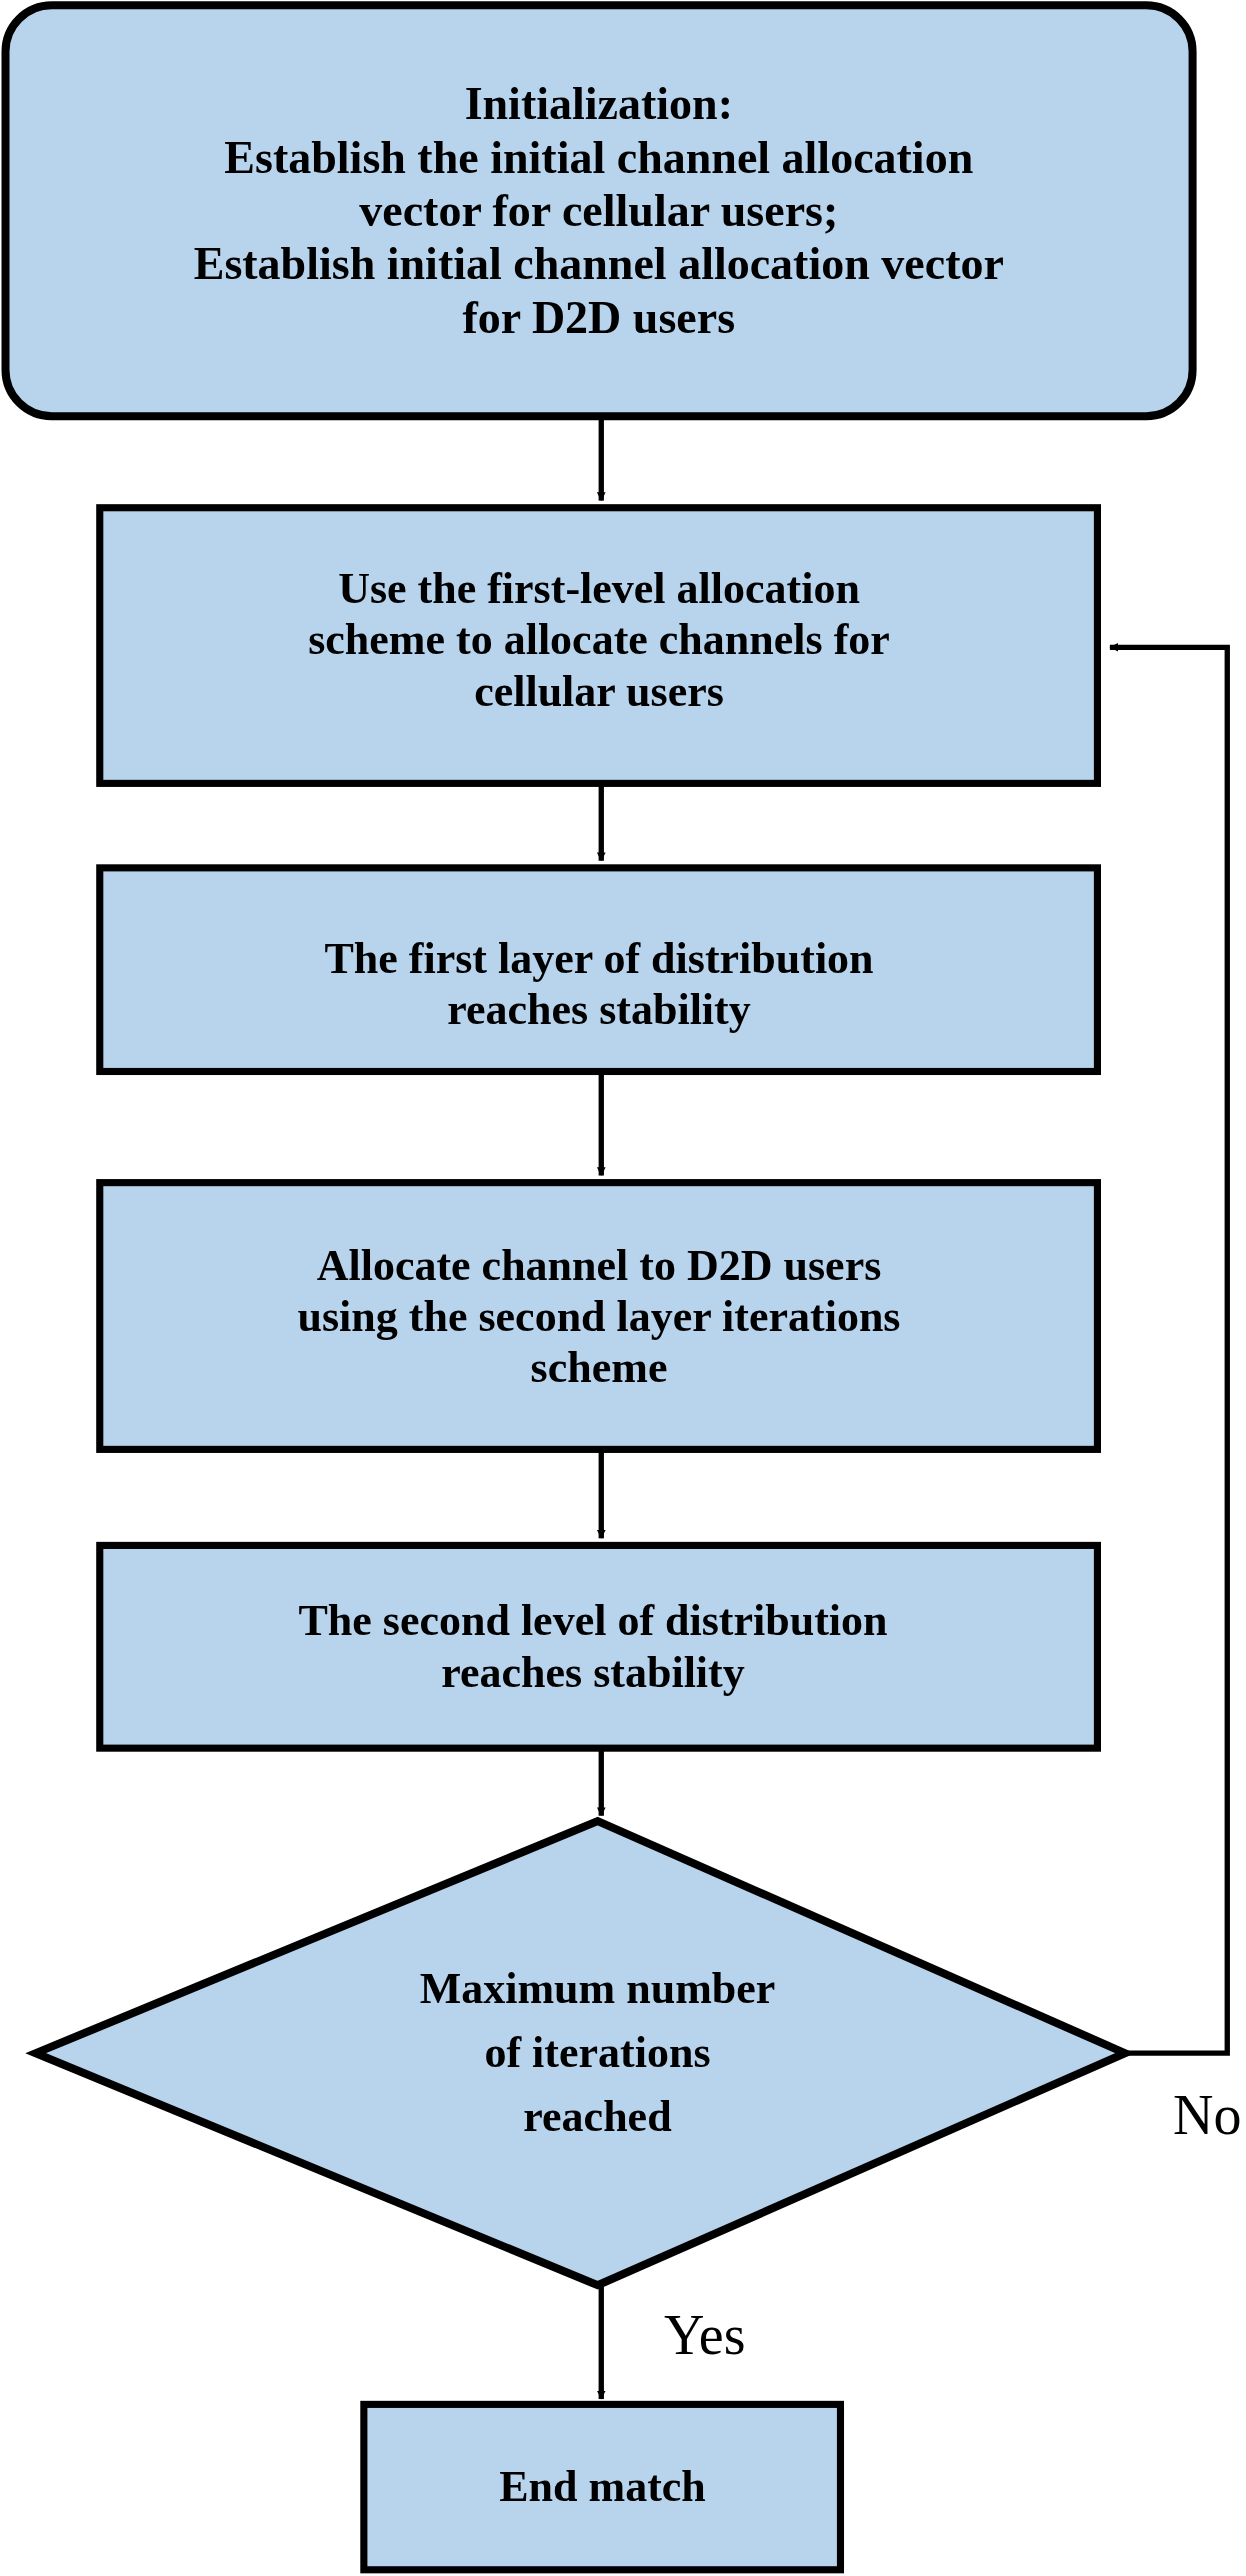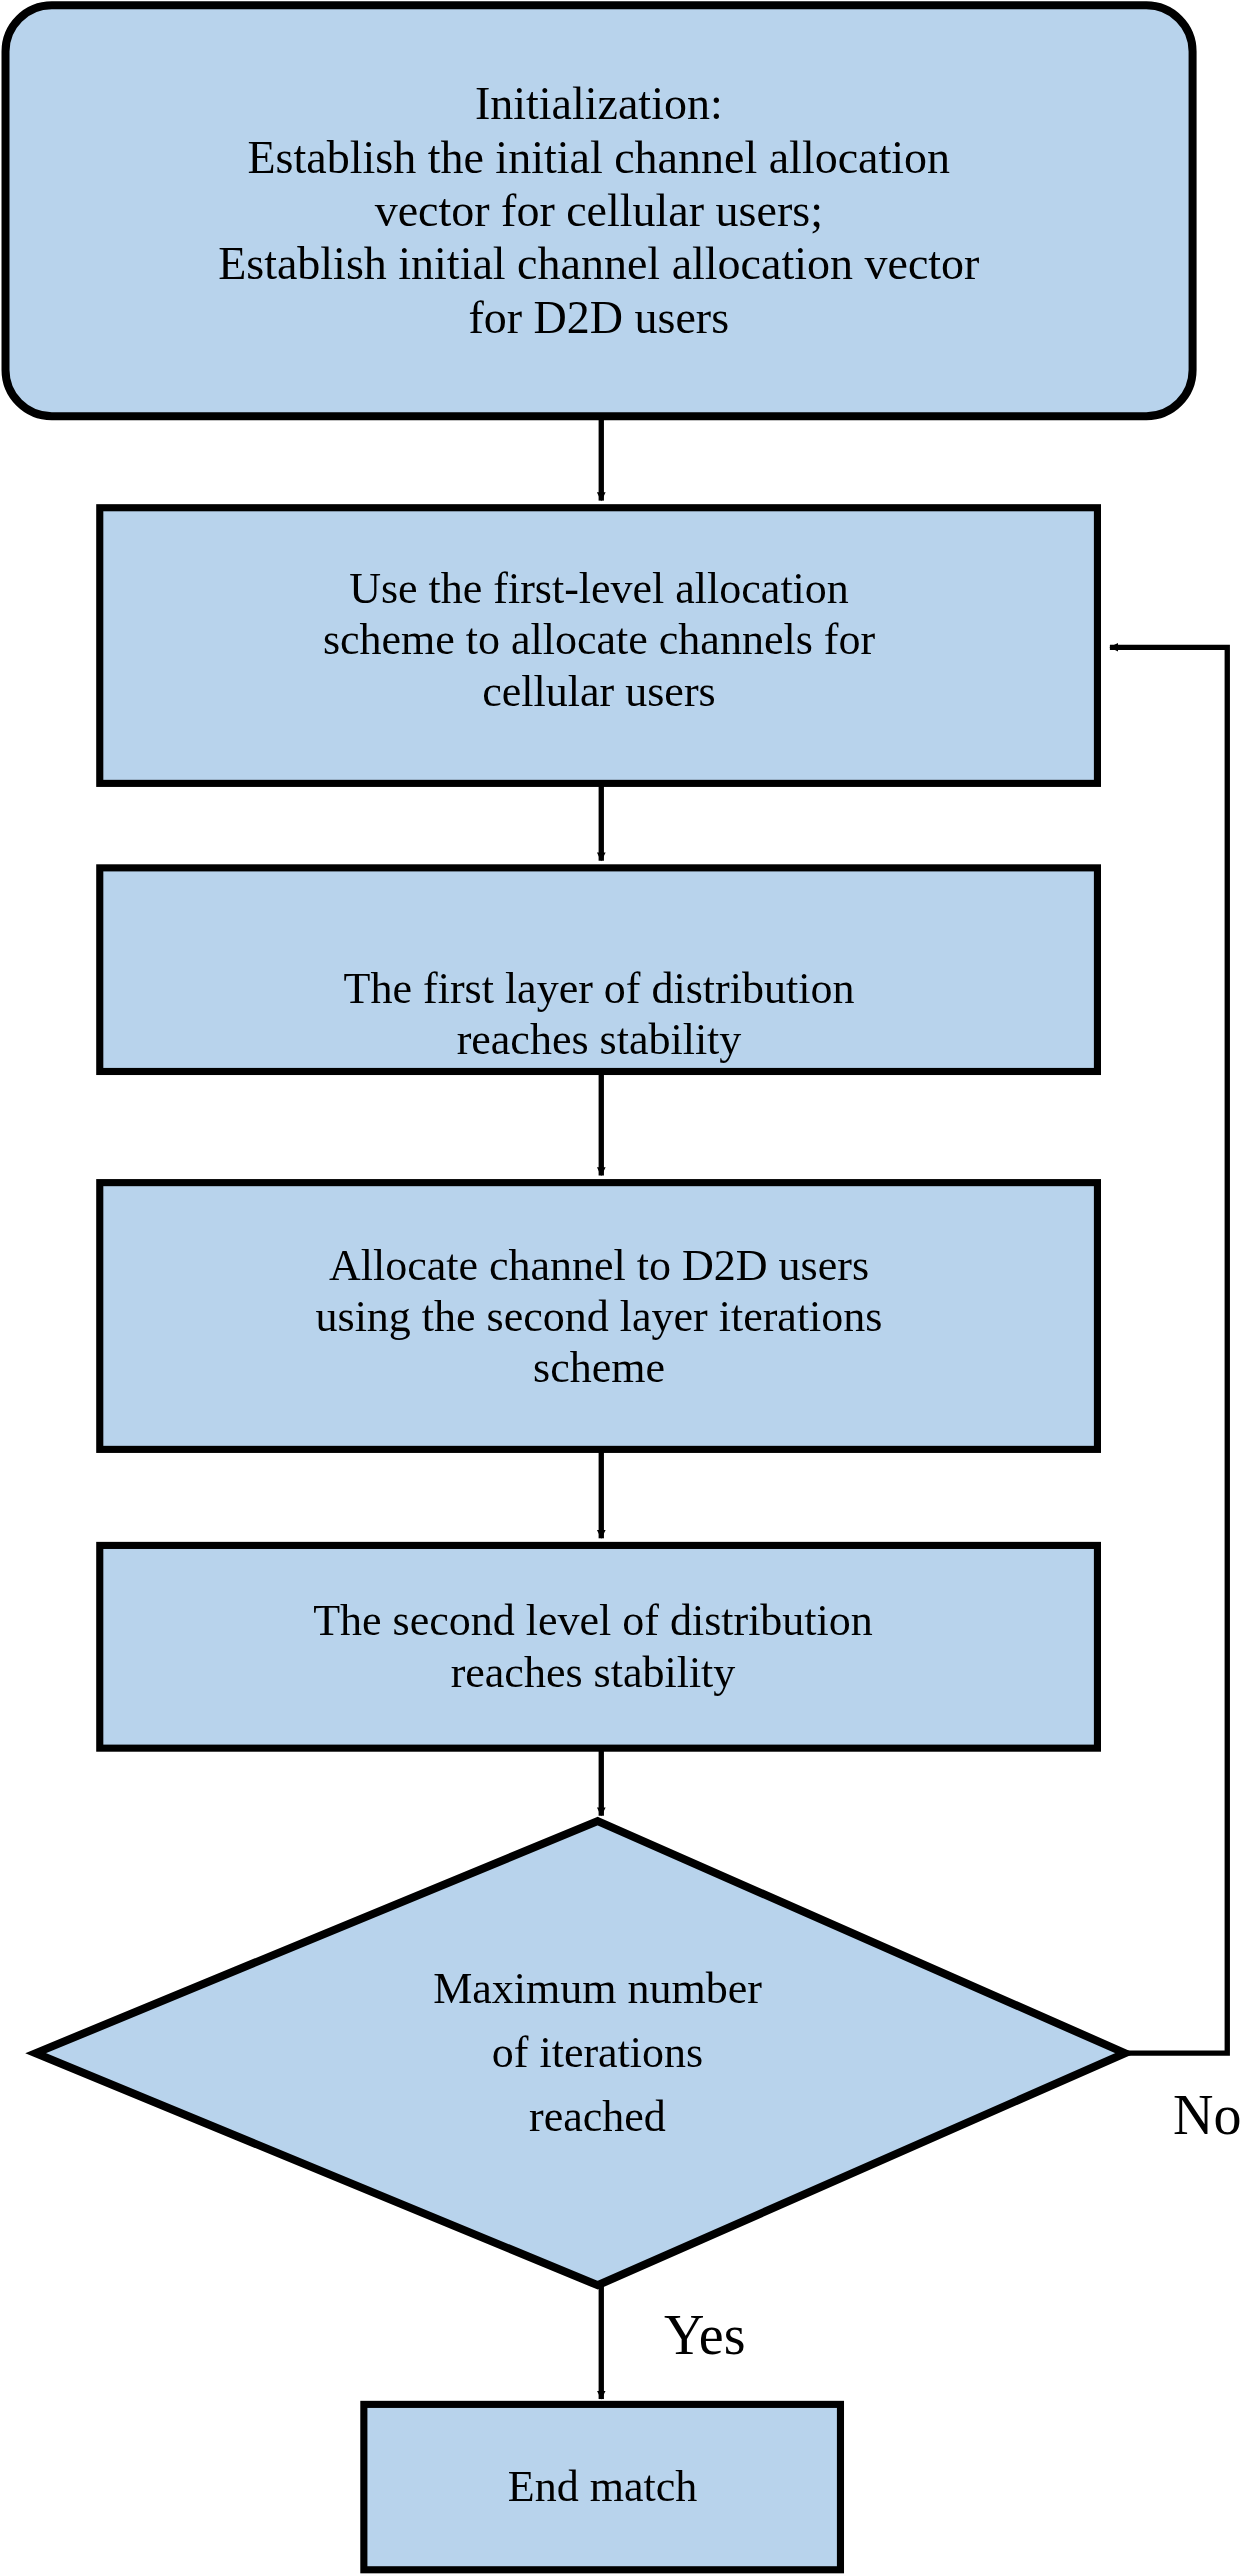--- a/index.html
+++ b/index.html
@@ -30,20 +30,21 @@
     display: flex;
     align-items: center;
     justify-content: center;
     text-align: center;
     color: #000000;
     font-family: "Liberation Serif", "DejaVu Serif", serif;
     font-size: 44px;
     line-height: 1.16;
     white-space: pre-line;
     pointer-events: none;
+    font-weight: bold;
   }
   .edge-label {
     position: absolute;
     color: #000000;
     font-family: "Liberation Serif", "DejaVu Serif", serif;
     font-size: 56px;
     line-height: 1;
     white-space: nowrap;
   }
 </style>
@@ -91,21 +92,21 @@
   <div class="node-text" style="left:5.3px; top:5.3px; width:1187px; height:411px; font-size:46px;">Initialization:
 Establish the initial channel allocation
 vector for cellular users;
 Establish initial channel allocation vector
 for D2D users</div>
 
   <div class="node-text" style="left:100px; top:502px; width:998px; height:276px;">Use the first-level allocation
 scheme to allocate channels for
 cellular users</div>
 
-  <div class="node-text" style="left:100px; top:912px; width:998px; height:204px;">The first layer of distribution
+  <div class="node-text" style="left:100px; top:882px; width:998px; height:204px;">The first layer of distribution
 reaches stability</div>
 
   <div class="node-text" style="left:100px; top:1183px; width:998px; height:267px;">Allocate channel to D2D users
 using the second layer iterations
 scheme</div>
 
   <div class="node-text" style="left:94px; top:1545px; width:998px; height:203px;">The second level of distribution
 reaches stability</div>
 
   <div class="node-text" style="left:242px; top:1893px; width:711px; height:320px; line-height:1.45;text-align:center;">Maximum number

